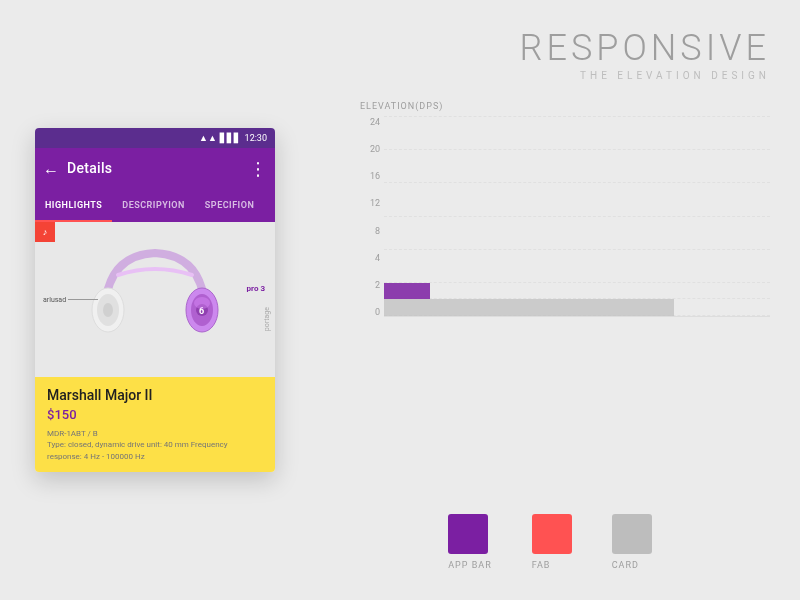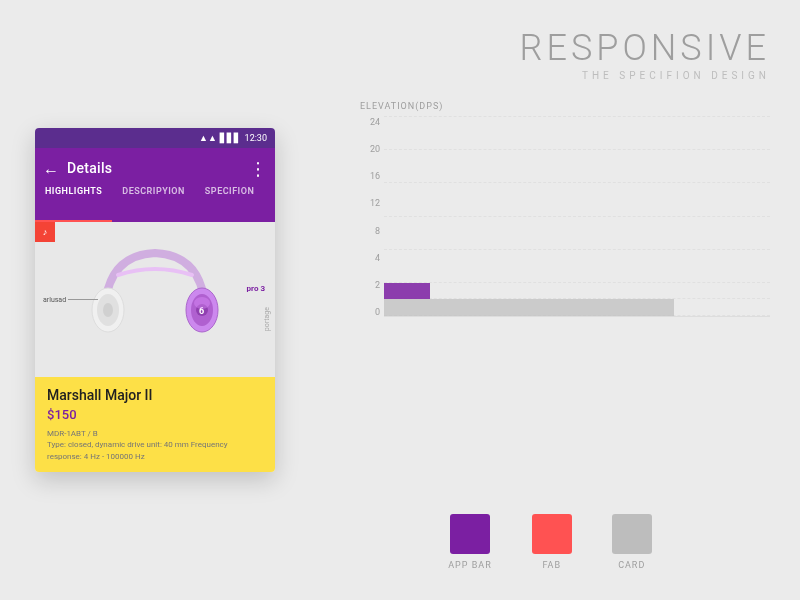--- a/index.html
+++ b/index.html
@@ -78,21 +78,21 @@
     .tabs {
       background: #7B1FA2;
       display: flex;
       height: 34px;
       align-items: flex-end;
     }
     .tab {
       color: rgba(255,255,255,0.7);
       font-size: 9px;
       font-weight: 600;
-      padding: 0 10px 26px;
+      padding: 0 10px 12px;
       letter-spacing: 0.5px;
       cursor: pointer;
       text-transform: uppercase;
       position: relative;
     }
     .tab.active {
       color: white;
     }
     .tab.active::after {
       content: '';
@@ -293,21 +293,21 @@
     .legend {
       display: flex;
       justify-content: center;
       gap: 40px;
       margin-top: 16px;
       padding-bottom: 10px;
     }
     .legend-item {
       display: flex;
       flex-direction: column;
-      align-items: center;
+      align-items: flex-start;
       gap: 6px;
     }
     .legend-swatch {
       width: 40px;
       height: 40px;
       border-radius: 3px;
     }
     .legend-label {
       font-size: 9px;
       color: #9e9e9e;
@@ -390,21 +390,21 @@
     </div>
 
   </div>
 </div>
 
 <div class="right-panel">
 
   <div class="responsive-title">
     <h1>RESPONSIVE</h1>
   </div>
-  <div class="responsive-subtitle">THE SPECIFION DESIGN</div>
+  <div class="responsive-subtitle">THE ELEVATION DESIGN</div>
 
   <div class="chart-container">
     <div class="chart-label">ELEVATION(DPS)</div>
     <div class="chart-area">
 
       <div class="chart-y-axis">
         <span class="y-label">0</span>
         <span class="y-label">2</span>
         <span class="y-label">4</span>
         <span class="y-label">8</span>

